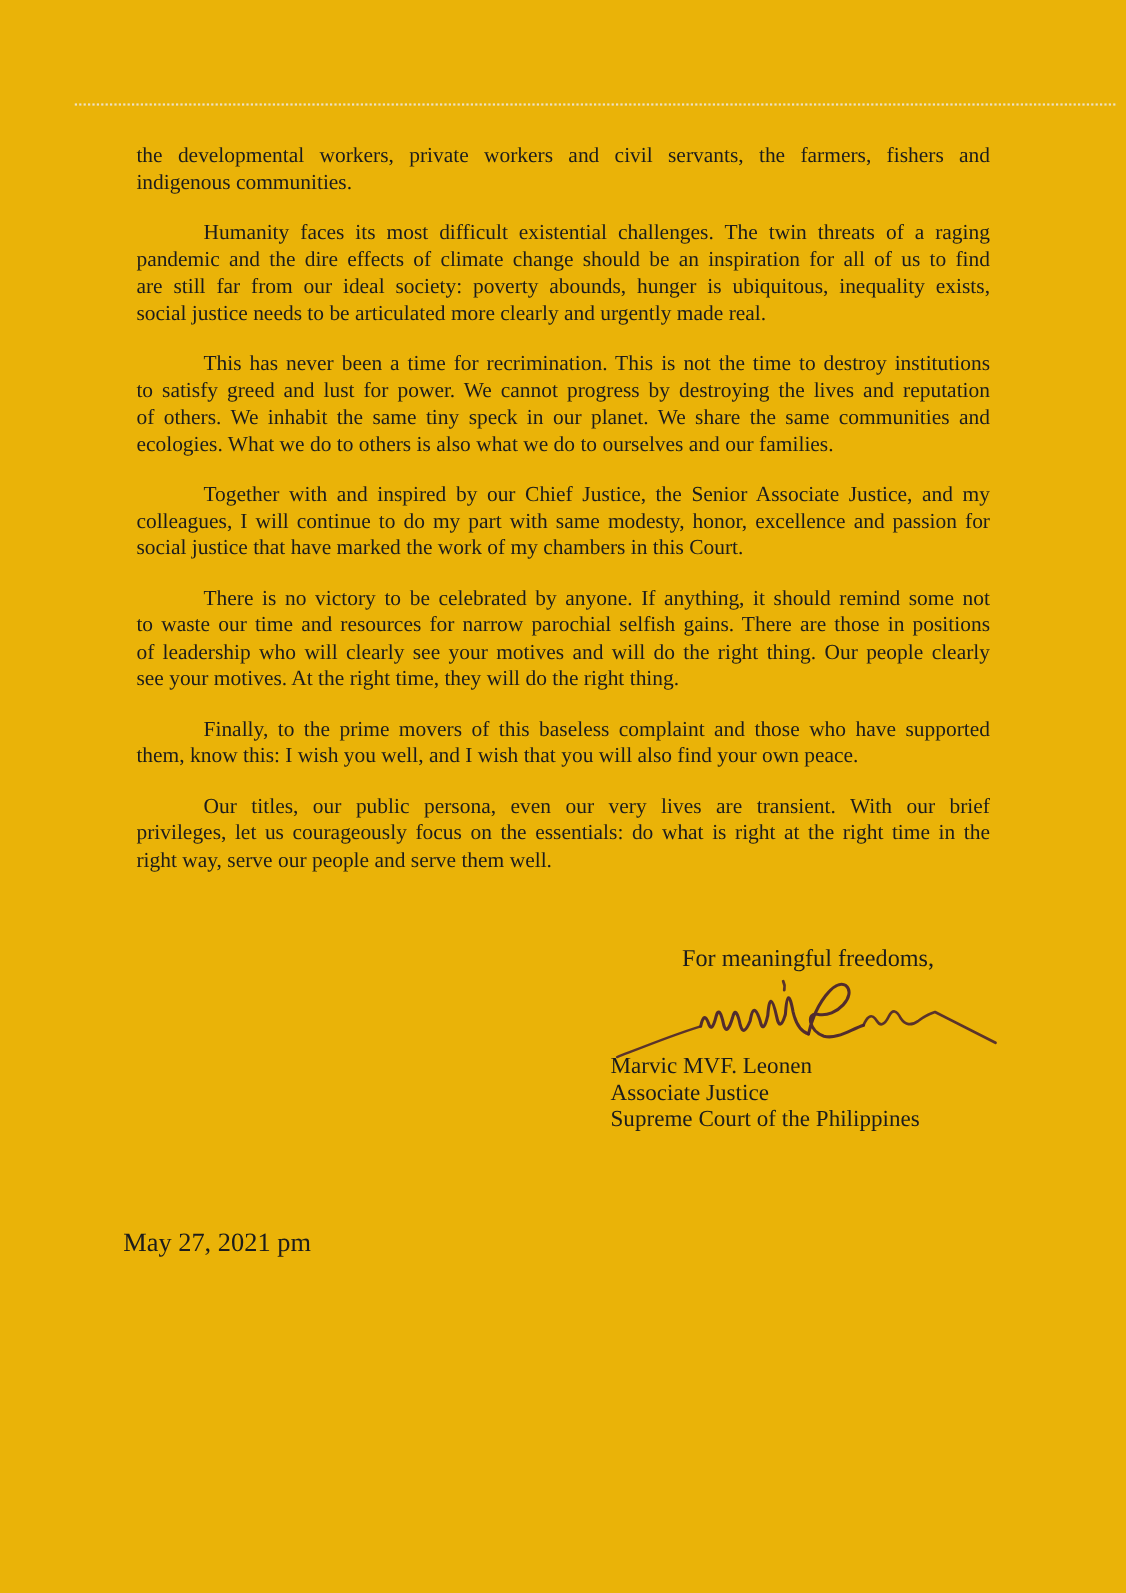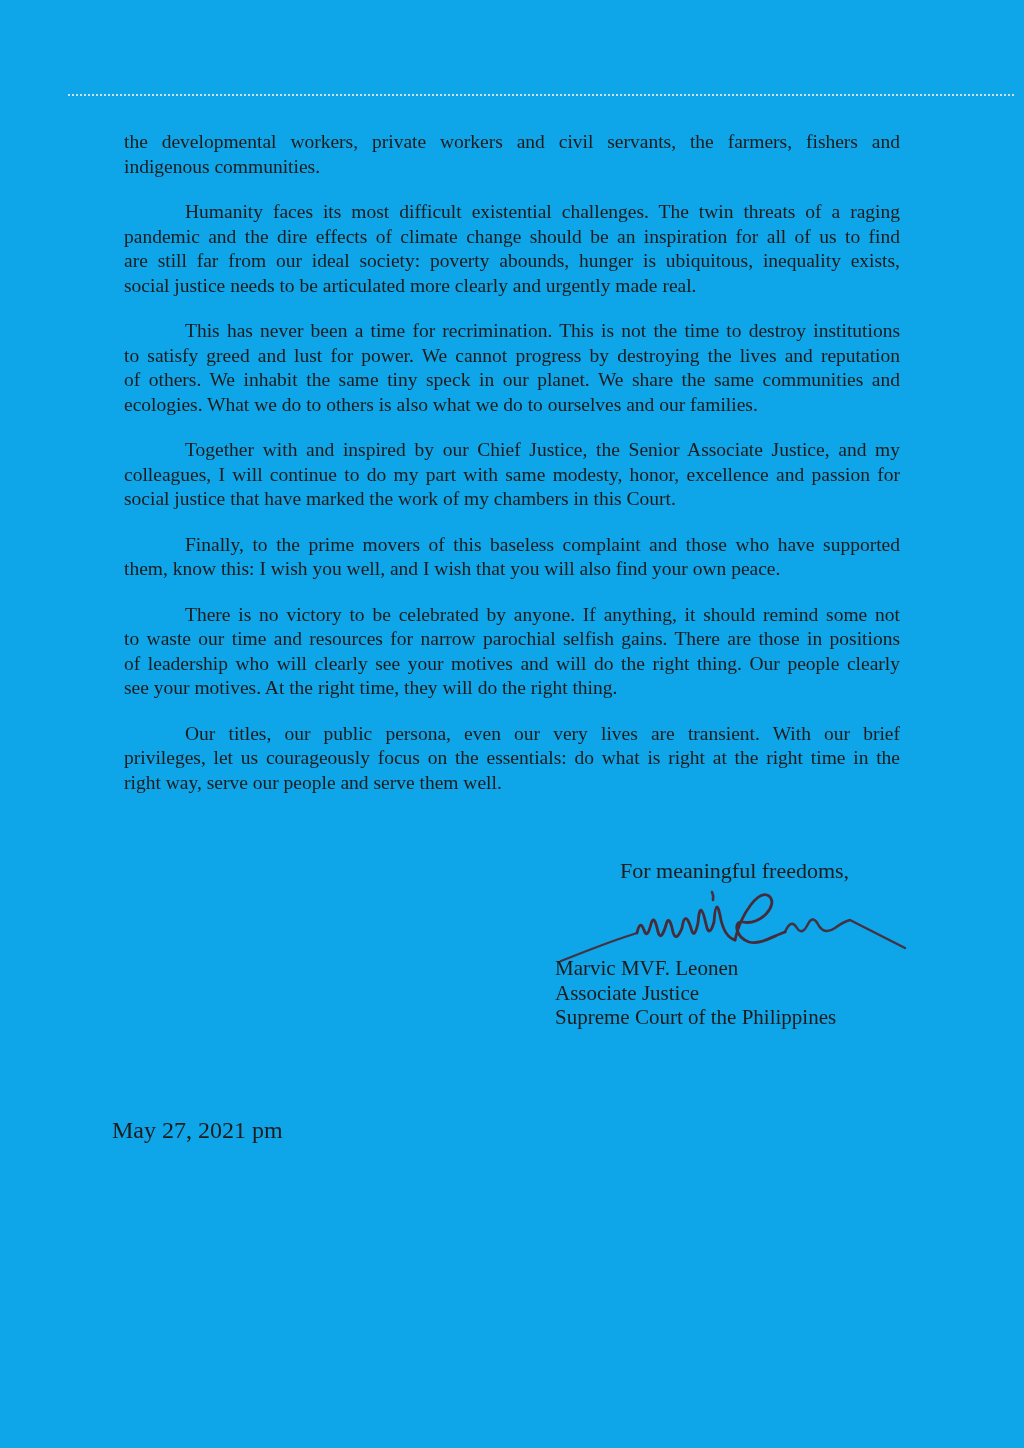--- a/index.html
+++ b/index.html
@@ -11,21 +11,21 @@
     width: 1024px;
     height: 1448px;
     position: relative;
     overflow: hidden;
     font-family: "Liberation Serif", "DejaVu Serif", serif;
     color: #1c1c1c;
   }
   .page {
     position: absolute;
     inset: 0;
-    background: #0ea5e9;
+    background: #eab308;
   }
   
   .scan-line {
     position: absolute;
     top: 94px;
     left: 68px;
     width: 946px;
     height: 0;
     border-top: 2px dotted #eceaea;
     opacity: 0.85;
@@ -112,28 +112,28 @@
         <div class="line">to satisfy greed and lust for power.  We cannot progress by destroying the lives and reputation</div>
         <div class="line">of others. We inhabit the same tiny speck in our planet.  We share the same communities and</div>
         <div class="line last">ecologies.  What we do to others is also what we do to ourselves and our families.</div>
       </div>
       <div class="paragraph">
         <div class="line indent">Together with and inspired by our Chief Justice, the Senior Associate Justice, and my</div>
         <div class="line">colleagues, I will continue to do my part with same modesty, honor, excellence and passion for</div>
         <div class="line last">social justice that have marked the work of my chambers in this Court.</div>
       </div>
       <div class="paragraph">
-        <div class="line indent">Finally, to the prime movers of this baseless complaint and those who have supported</div>
-        <div class="line last">them, know this: I wish you well, and I wish that you will also find your own peace.</div>
-      </div>
-      <div class="paragraph">
         <div class="line indent">There is no victory to be celebrated by anyone.  If anything, it should remind some not</div>
         <div class="line">to waste our time and resources for narrow parochial selfish gains.  There are those in positions</div>
         <div class="line">of leadership who will clearly see your motives and will do the right thing. Our people clearly</div>
         <div class="line last">see your motives.  At the right time, they will do the right thing.</div>
+      </div>
+      <div class="paragraph">
+        <div class="line indent">Finally, to the prime movers of this baseless complaint and those who have supported</div>
+        <div class="line last">them, know this: I wish you well, and I wish that you will also find your own peace.</div>
       </div>
       <div class="paragraph">
         <div class="line indent">Our titles, our public persona, even our very lives are transient. With our brief</div>
         <div class="line">privileges, let us courageously focus on the essentials: do what is right at the right time in the</div>
         <div class="line last">right way, serve our people and serve them well.</div>
       </div>
     </div>
 
   <div class="valediction">For meaningful freedoms,</div>
 

